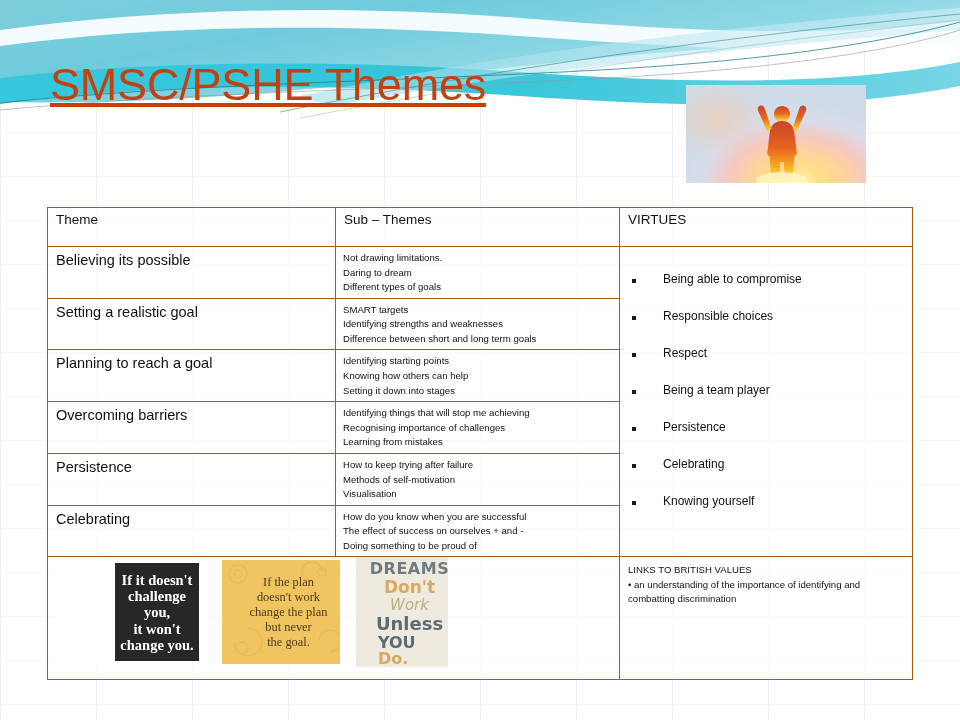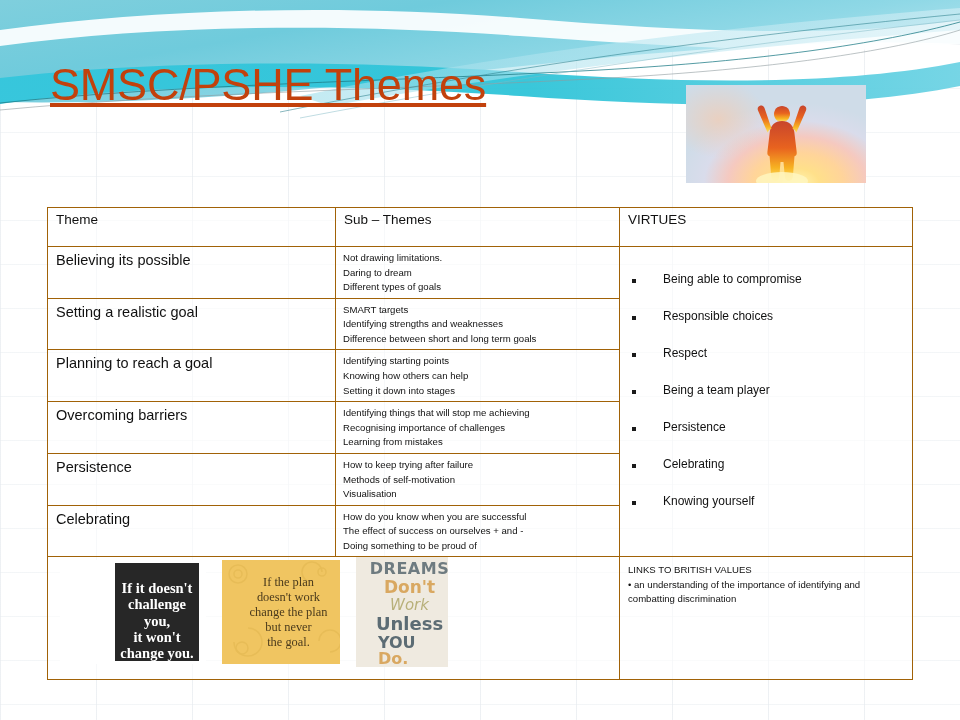--- a/index.html
+++ b/index.html
@@ -183,21 +183,21 @@
   
   .poster-dark {
     width: 146px; height: 104px;
     background: #ffffff;
     display: flex; align-items: center; justify-content: center;
     padding: 3px 7px;
   }
   .poster-dark .inner {
     width: 100%; height: 100%;
     background: #272727;
-    display: flex; align-items: flex-end; justify-content: center; margin-left: 48px;
+    display: flex; align-items: center; justify-content: center; margin-left: 48px;
   }
   .poster-dark .quote {
     color: #ffffff;
     font-family: "Liberation Serif", serif;
     font-weight: bold;
     font-size: 14.5px;
     line-height: 1.12;
     text-align: center;
   }
 

